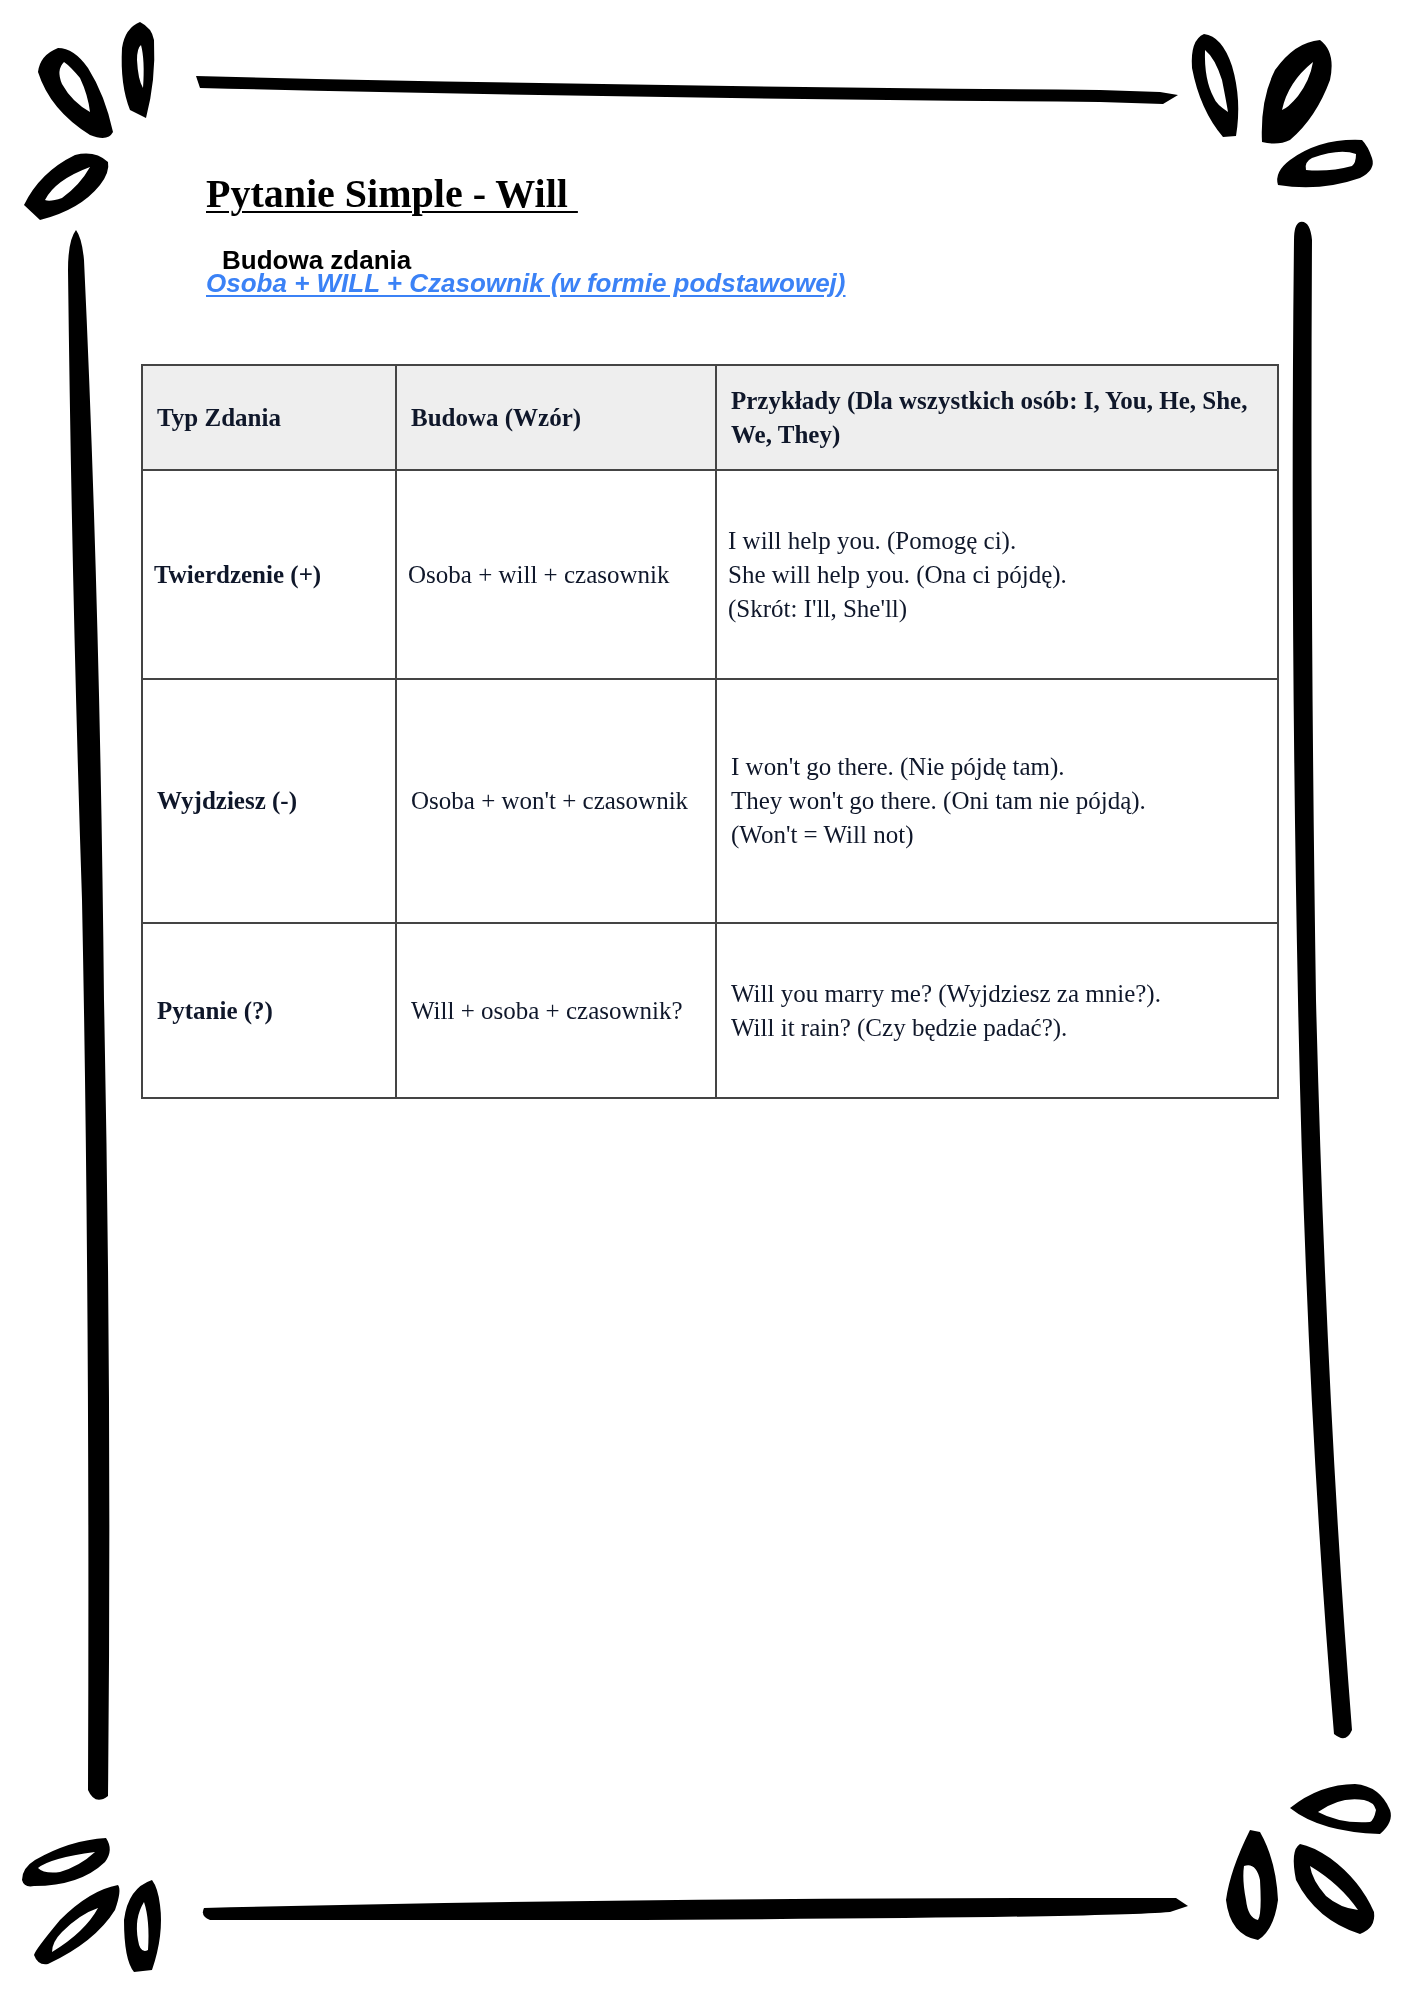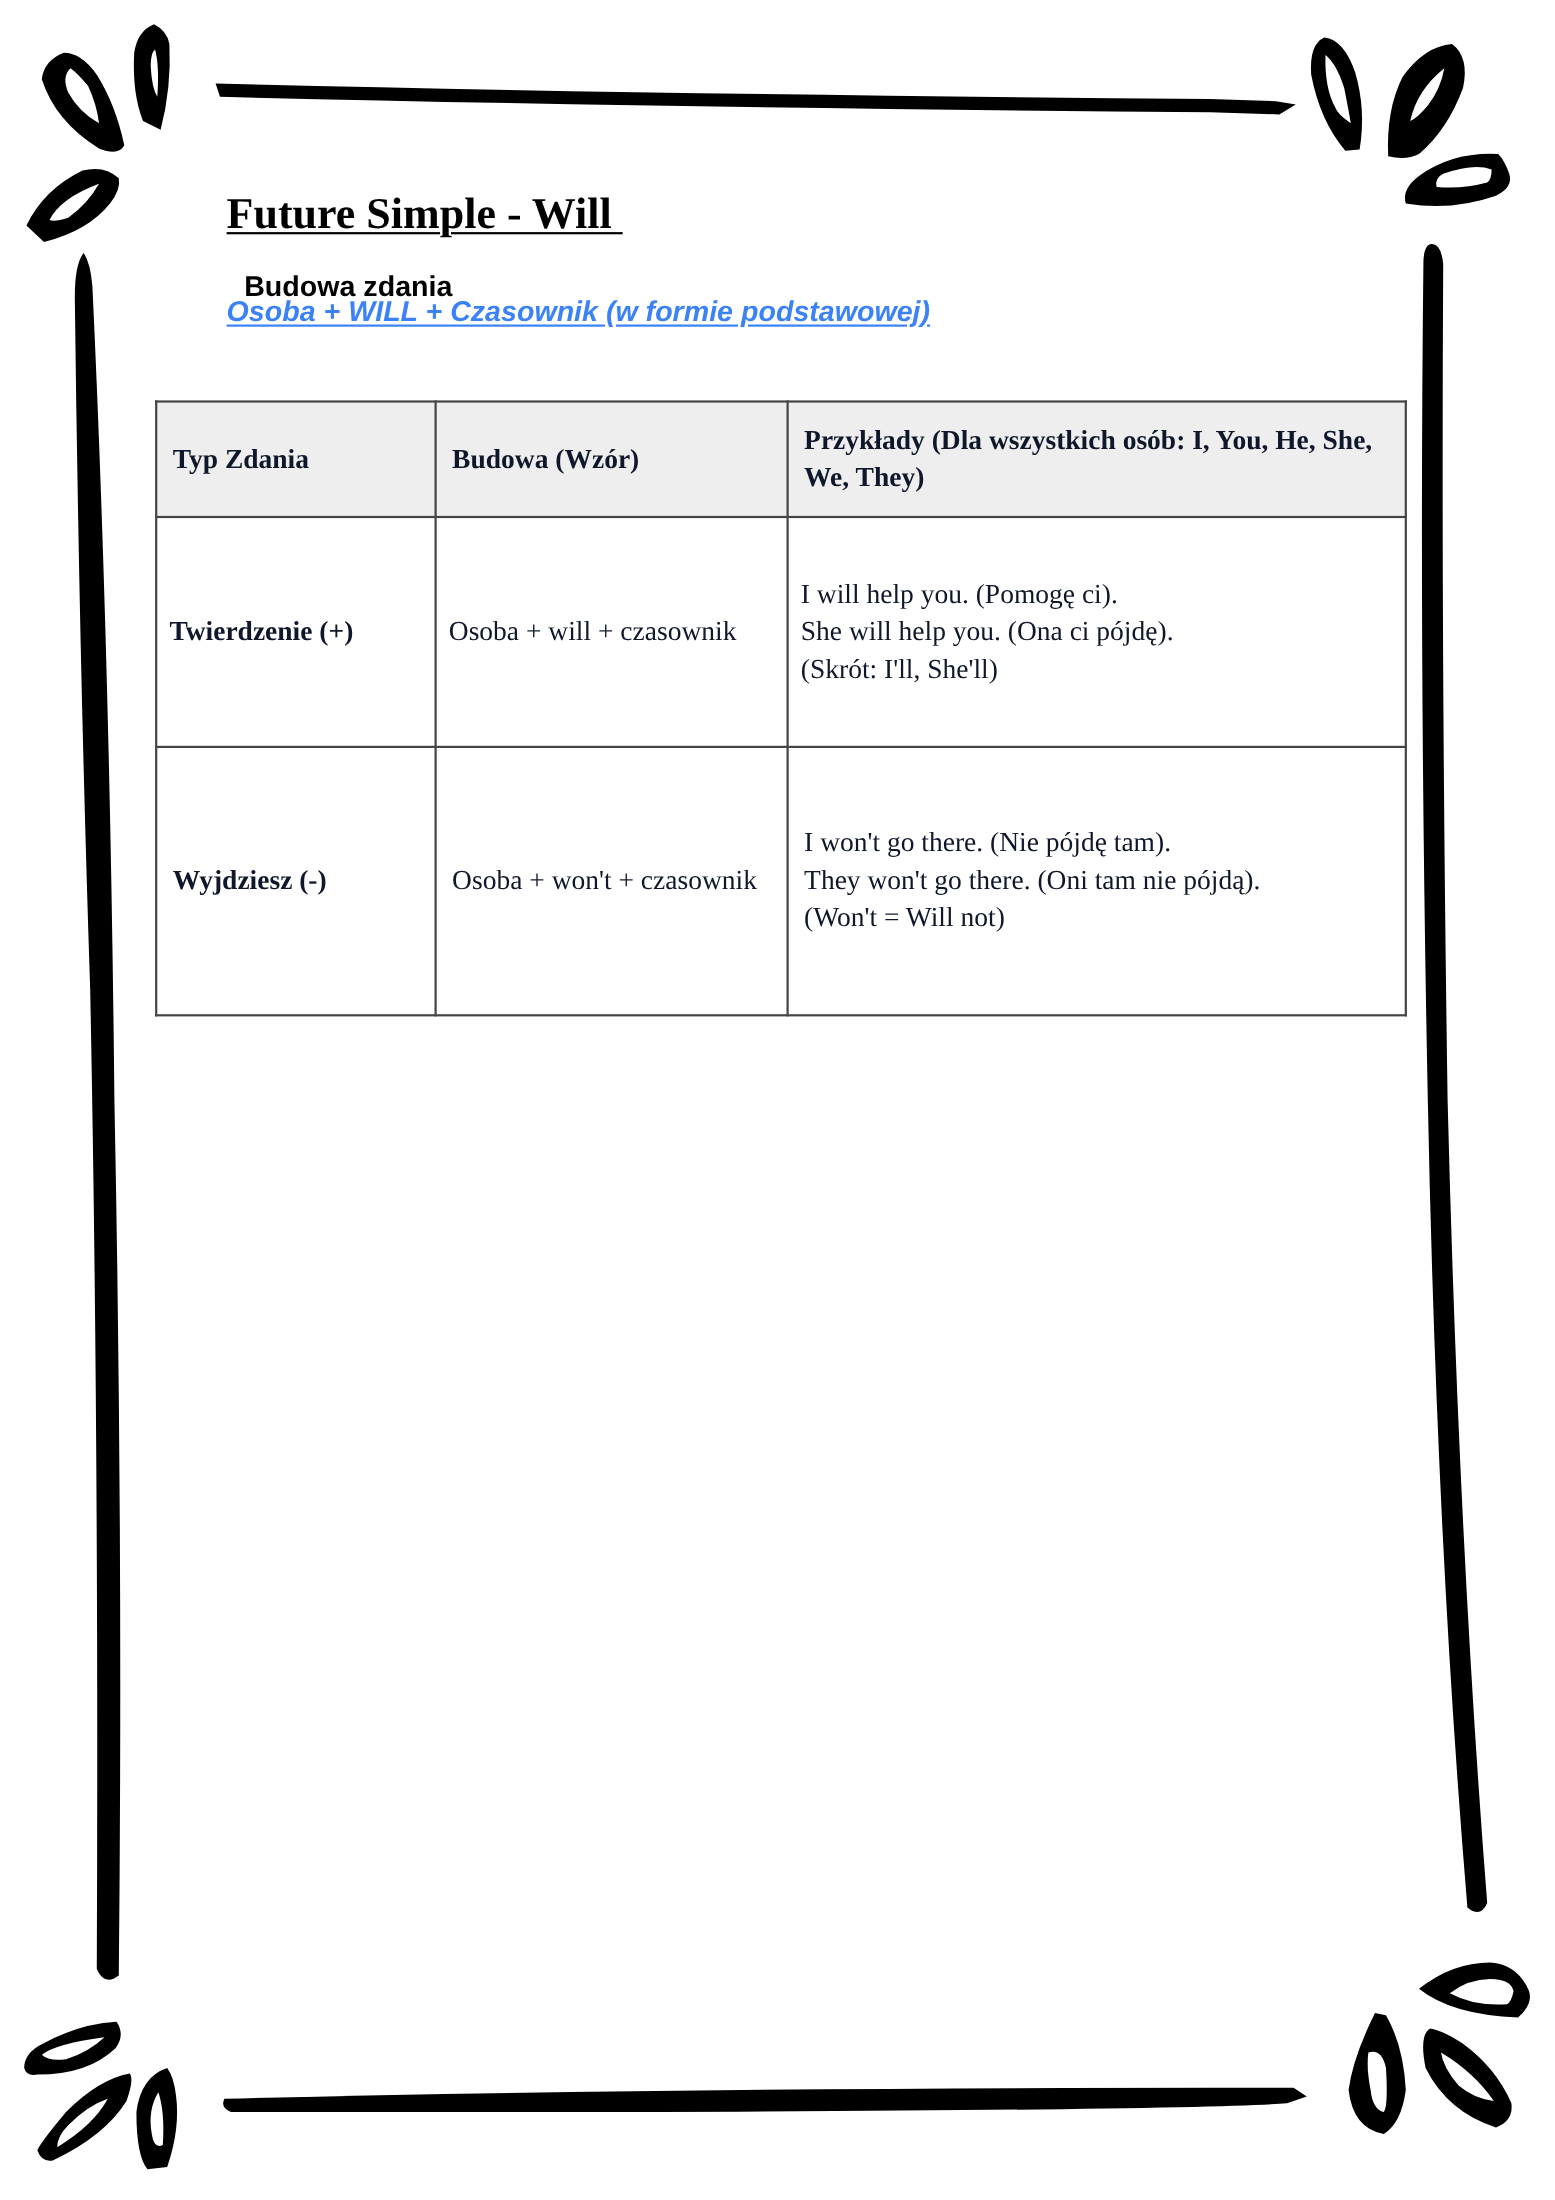--- a/index.html
+++ b/index.html
@@ -71,21 +71,21 @@
     <path d="M152 1880 Q128 1888 124 1920 Q124 1960 134 1972 L152 1970 Q164 1935 160 1905 Q158 1888 152 1880 Z M144 1902 Q150 1920 148 1950 Q140 1954 138 1940 Q134 1918 144 1902 Z" fill-rule="evenodd"></path>
   </g>
 
   <g fill="#000">
     <path d="M1355 1784 Q1320 1784 1290 1808 Q1320 1832 1380 1834 Q1394 1822 1390 1810 Q1380 1786 1355 1784 Z M1376 1810 Q1374 1820 1370 1822 Q1340 1824 1318 1812 Q1340 1796 1364 1800 Q1374 1802 1376 1810 Z" fill-rule="evenodd"></path>
     <path d="M1250 1830 Q1230 1870 1226 1900 Q1230 1935 1258 1940 Q1274 1930 1278 1900 Q1276 1860 1260 1832 Z M1244 1866 Q1256 1862 1260 1880 Q1262 1915 1258 1920 Q1248 1918 1246 1900 Q1242 1880 1244 1866 Z" fill-rule="evenodd"></path>
     <path d="M1300 1844 Q1290 1850 1296 1880 Q1316 1920 1360 1934 Q1376 1928 1374 1912 Q1360 1880 1330 1858 Q1312 1846 1300 1844 Z M1310 1866 Q1340 1884 1358 1910 Q1340 1908 1326 1896 Q1312 1880 1310 1866 Z" fill-rule="evenodd"></path>
   </g>
 </svg>
 
-<h1 class="title">Future Simple - Will </h1>
+<h1 class="title">Pytanie Simple - Will </h1>
 <p class="subtitle">Budowa zdania</p>
 <p class="formula" style="color:#3b82f6;">Osoba + WILL + Czasownik (w formie podstawowej)</p>
 
 <table class="grammar">
   <colgroup>
       <col class="c1">
       <col class="c2">
       <col class="c3">
     </colgroup>
   <thead>
@@ -107,14 +107,22 @@
     </tr>
     <tr class="r2">
       <td class="type">Wyjdziesz (-)</td>
       <td>Osoba + won't + czasownik</td>
       <td>
         <span class="line">I won't go there. (Nie pójdę tam).</span>
         <span class="line">They won't go there. (Oni tam nie pójdą).</span>
         <span class="line">(Won't = Will not)</span>
       </td>
     </tr>
+    <tr class="r3">
+      <td class="type">Pytanie (?)</td>
+      <td>Will + osoba + czasownik?</td>
+      <td>
+        <span class="line">Will you marry me? (Wyjdziesz za mnie?).</span>
+        <span class="line">Will it rain? (Czy będzie padać?).</span>
+      </td>
+    </tr>
   </tbody>
 </table>
 
 </body></html>

